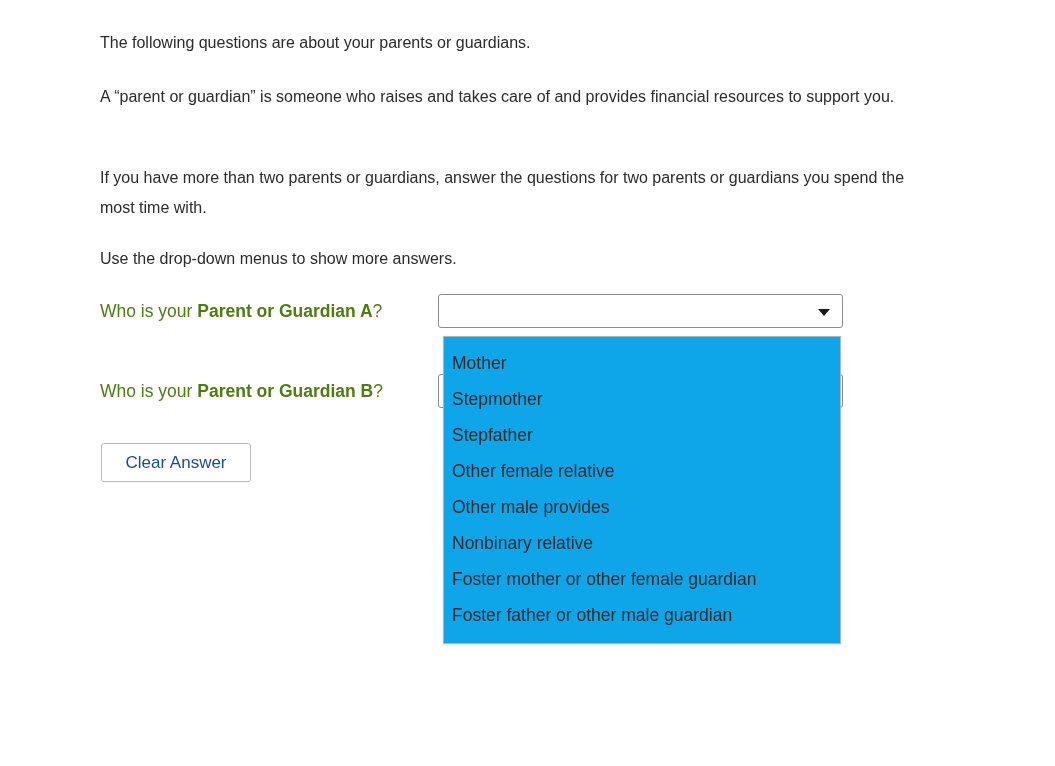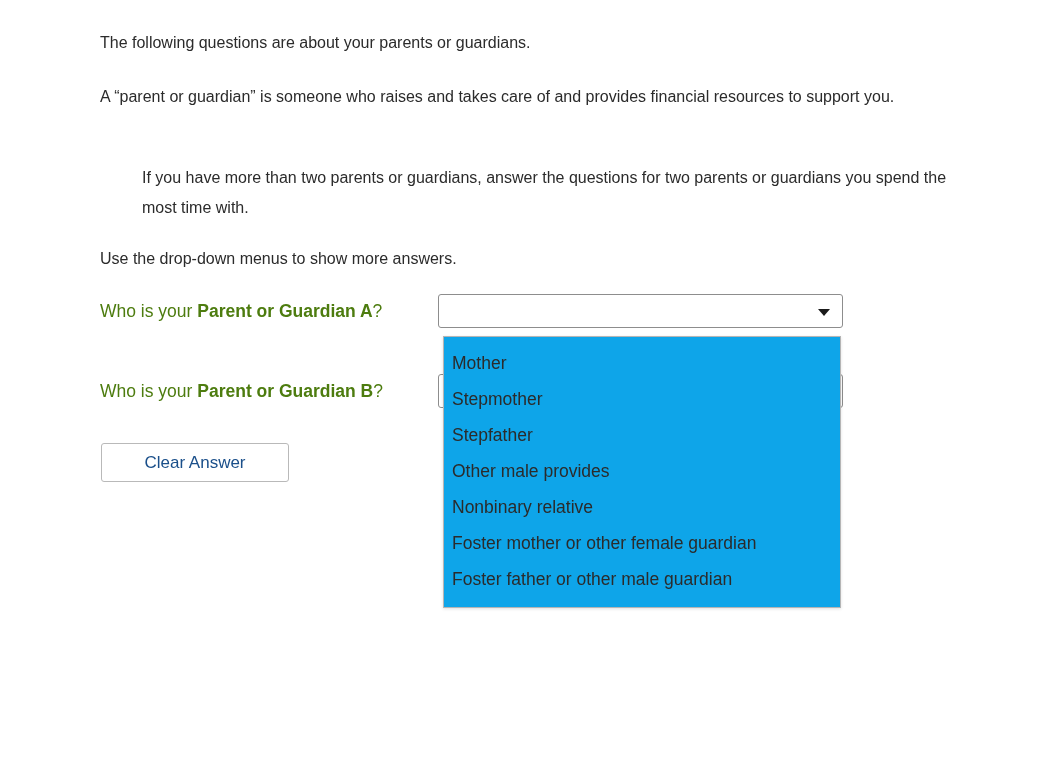--- a/index.html
+++ b/index.html
@@ -25,21 +25,21 @@
   .intro {
     position: absolute;
     left: 100px;
     width: 810px;
     font-size: 16px;
     line-height: 30px;
     color: #2b2b2b;
   }
   #para1 { top: 28px; }
   #para2 { top: 82px; }
-  #para3 { top: 163px; margin-left: 42px; }
+  #para3 { top: 163px; }
   #para4 { top: 244px; }
 
   .question-row {
     position: absolute;
     left: 100px;
     height: 34px;
     display: flex;
     align-items: center;
     font-size: 17.5px;
     color: #4d7c0f;
@@ -100,21 +100,21 @@
     font-size: 17.5px;
     color: #2b2b2b;
     white-space: nowrap;
     cursor: default;
   }
 
   .clear-button {
     position: absolute;
     left: 101px;
     top: 443px;
-    width: 188px;
+    width: 150px;
     height: 39px;
     background: #ffffff;
     border: 1px solid #b9b9b9;
     border-radius: 3px;
     color: #1a4f8a;
     font-size: 17px;
     font-family: "Liberation Sans", sans-serif;
     cursor: pointer;
     padding: 0;
   }
@@ -143,20 +143,21 @@
   </div>
 
   <div class="select-box" id="select-b">
     <span class="select-value"></span>
   </div>
 
   <div class="dropdown">
     <div class="dropdown-item">Mother</div>
     <div class="dropdown-item">Stepmother</div>
     <div class="dropdown-item">Stepfather</div>
+    <div class="dropdown-item">Other female relative</div>
     <div class="dropdown-item">Other male provides</div>
     <div class="dropdown-item">Nonbinary relative</div>
     <div class="dropdown-item">Foster mother or other female guardian</div>
     <div class="dropdown-item">Foster father or other male guardian</div>
   </div>
 
   <button class="clear-button">Clear Answer</button>
 
 </div>
 

